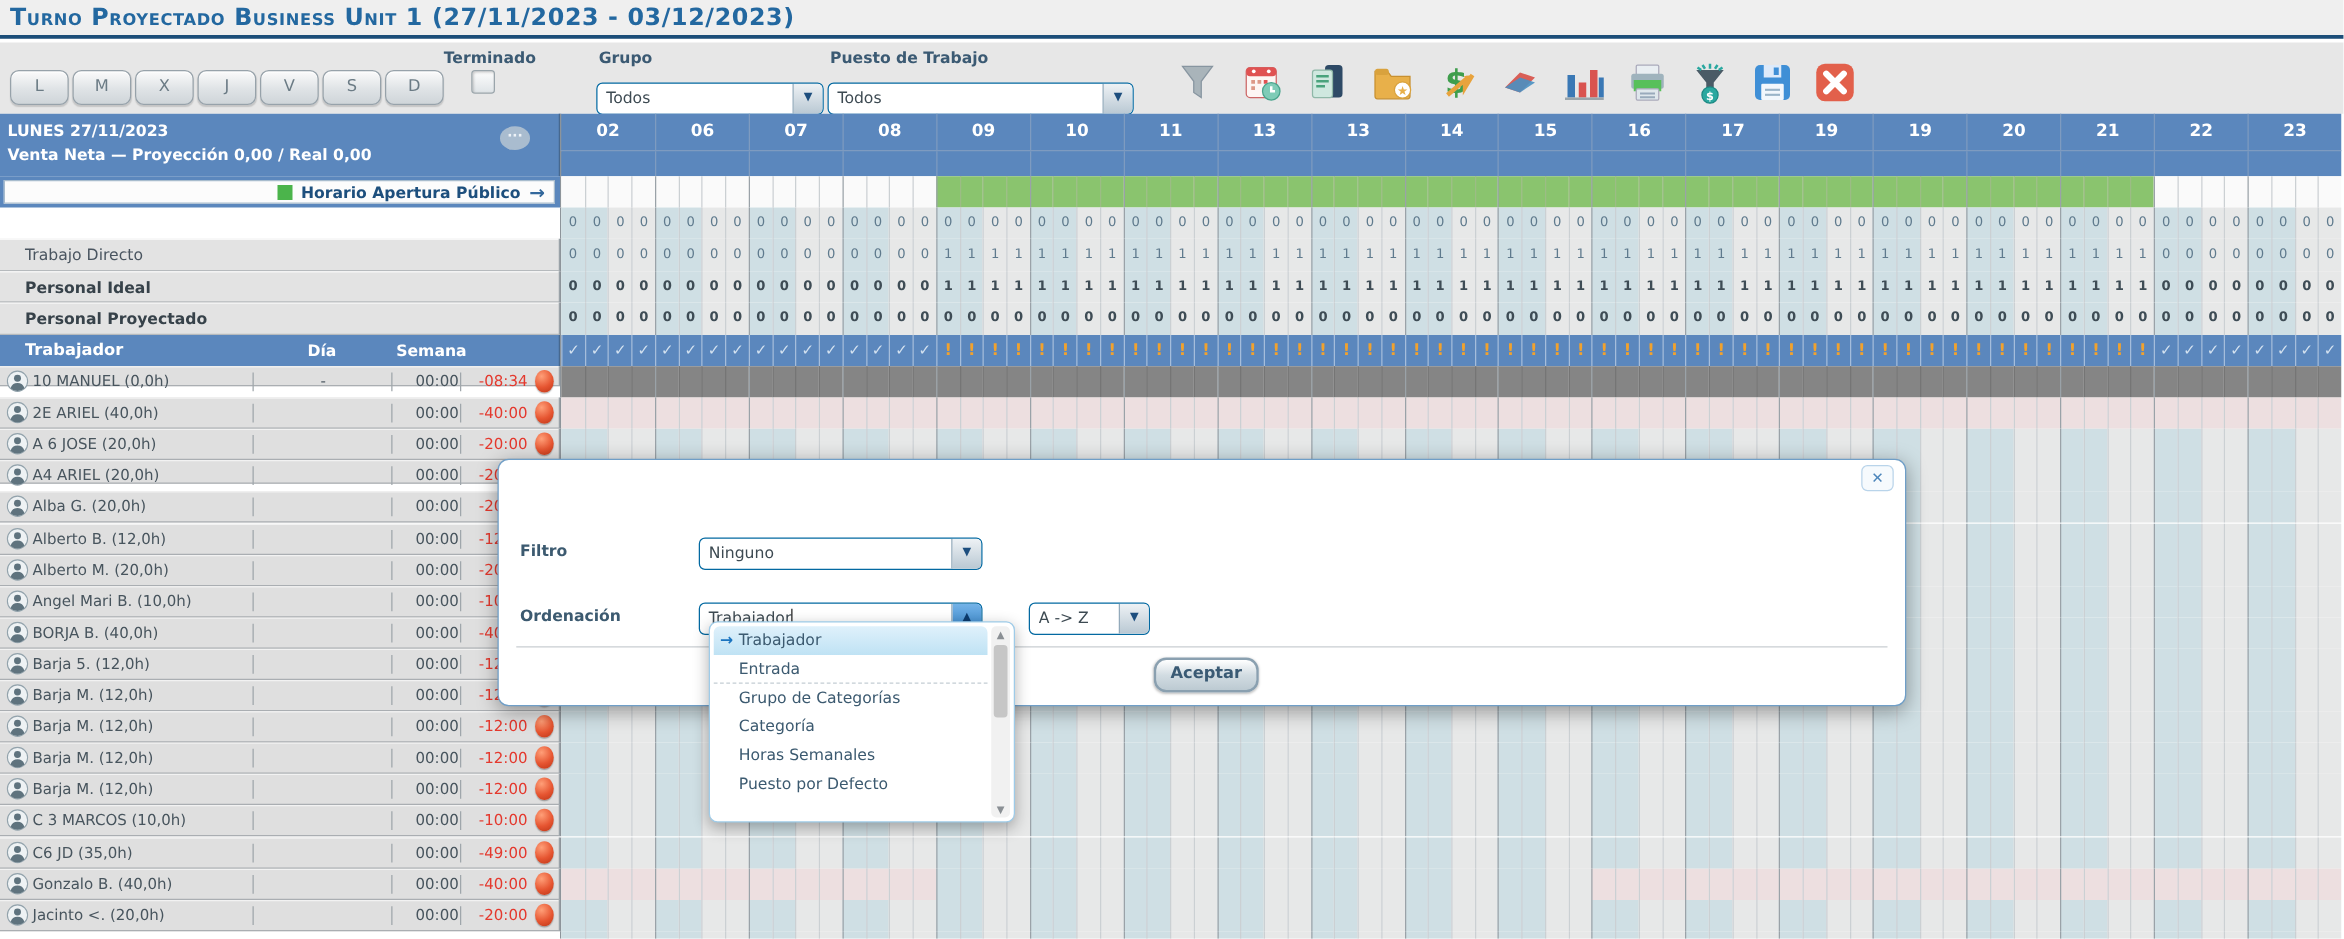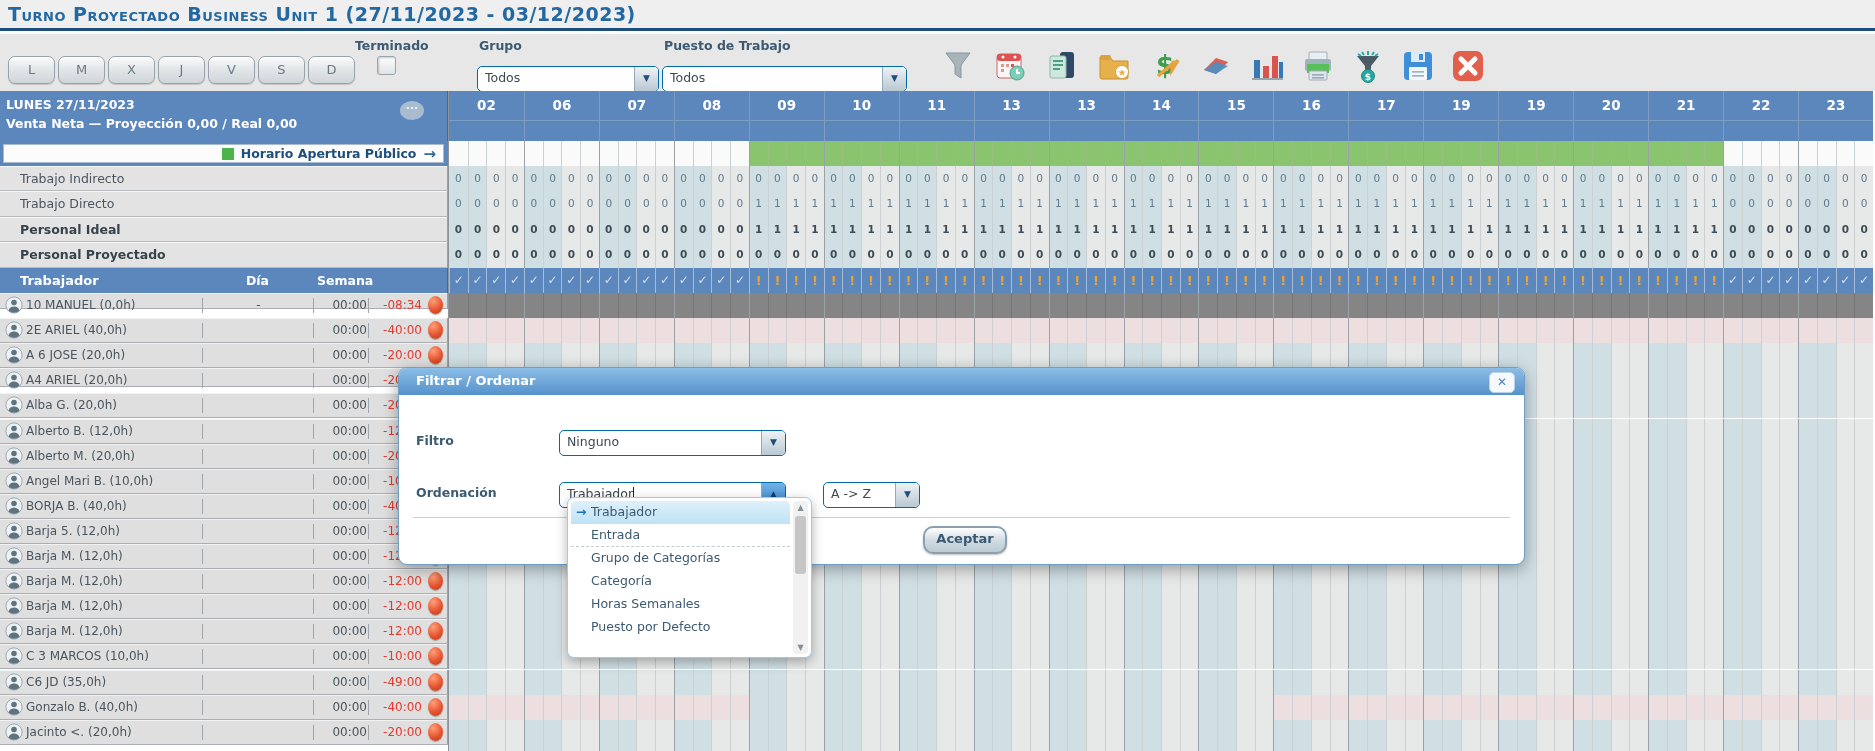--- a/index.html
+++ b/index.html
@@ -244,21 +244,20 @@
     <span style="position:absolute;left:142px;top:1px">Hora Punta</span>
   </div>
 
   <div class="abs thdr">
     <span class="c1">Trabajador</span>
     <span class="c2">Día</span>
     <span class="c3">Semana</span>
   </div>
 
   <div class="abs modal">
-    <div class="mhead">Filtrar / Ordenar</div>
     <div class="mclose">✕</div>
     <span class="mlabel" style="top:65px">Filtro</span>
     <div class="dd" style="left:160px;top:62px;width:225px">
       <span class="val">Ninguno</span>
       <span class="btn">▼</span>
     </div>
     <span class="mlabel" style="top:117px">Ordenación</span>
     <div class="dd" style="left:160px;top:114px;width:225px">
       <span class="val"><span>Trabajador</span><span class="combo-caret"></span></span>
       <span class="btn active">▲</span>
@@ -400,23 +399,20 @@
       <div class="qc copen"></div>
       <div class="qc cclosed h"></div>
       <div class="qc cclosed"></div>
       <div class="qc cclosed"></div>
       <div class="qc cclosed"></div>
       <div class="qc cclosed h"></div>
       <div class="qc cclosed"></div>
       <div class="qc cclosed"></div>
       <div class="qc cclosed"></div>
     </div>
-    <div class="lrow abs" style="top: 166px; height: 25.4px;">
-      <span class="lab">Trabajo Indirecto</span>
-    </div>
     <div class="gridrow vrow abs" style="top: 166px; height: 25.4px;">
       <div class="qc h cb" style="line-height: 25px;">0</div>
       <div class="qc cb" style="line-height: 25px;">0</div>
       <div class="qc cg" style="line-height: 25px;">0</div>
       <div class="qc cg" style="line-height: 25px;">0</div>
       <div class="qc h cb" style="line-height: 25px;">0</div>
       <div class="qc cb" style="line-height: 25px;">0</div>
       <div class="qc cg" style="line-height: 25px;">0</div>
       <div class="qc cg" style="line-height: 25px;">0</div>
       <div class="qc h cb" style="line-height: 25px;">0</div>

